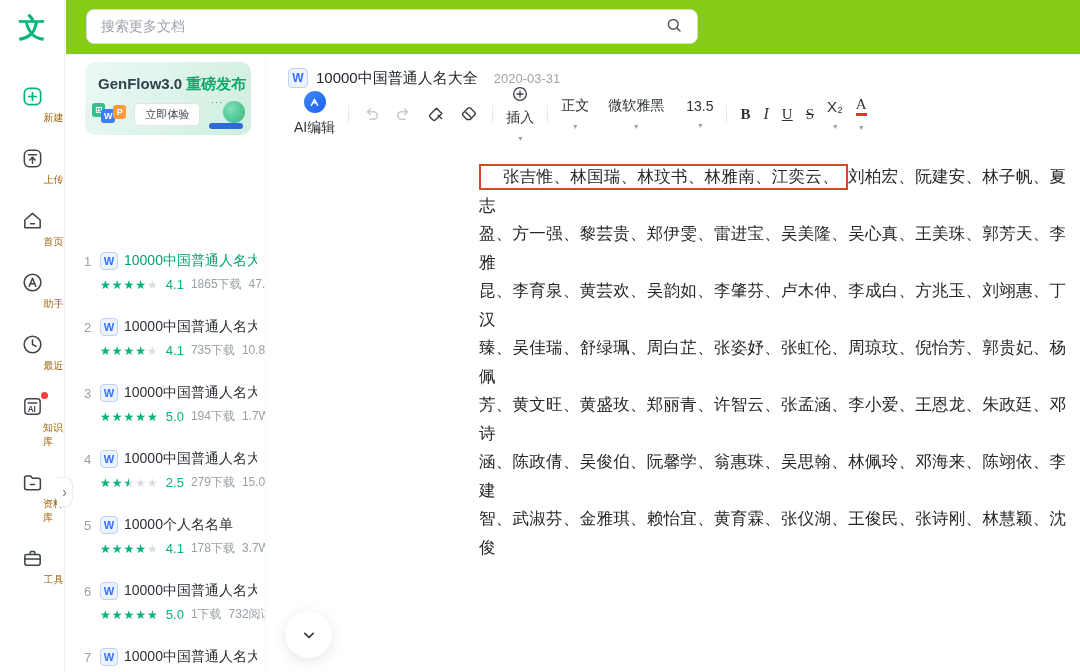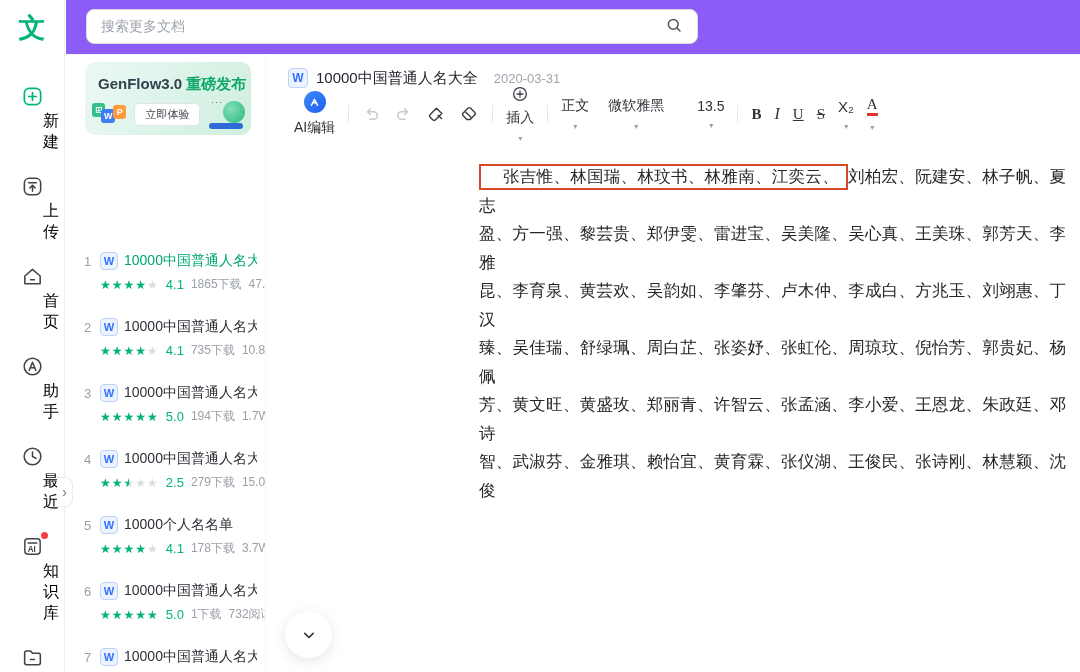--- a/index.html
+++ b/index.html
@@ -8,27 +8,27 @@
     position: relative; overflow: hidden; background:#fff;
     font-family:"Liberation Sans","DejaVu Sans",sans-serif; color:#1f2329;
   }
   
   .rail { position:absolute; left:0; top:0; width:65px; height:672px; background:#fff;
           border-right:1px solid #efefef; display:flex; flex-direction:column; align-items:center; z-index:3;}
   .logo { margin-top:10px; font-size:27px; font-weight:bold; color:#00b578; cursor:pointer;}
   .rail-item { margin-top:21px; display:flex; flex-direction:column; align-items:center; gap:3px; cursor:pointer;}
   .rail-item:first-of-type { margin-top:38px; }
   .rail-icon { position:relative; width:24px; height:24px; display:flex; align-items:center; justify-content:center;}
-  .rail-label { font-size:16px; color:#000000;margin-left:43px; }
+  .rail-label { font-size:10px; color:#a16207;margin-left:43px; }
   .red-dot { position:absolute; top:-2px; right:-4px; width:7px; height:7px; border-radius:50%; background:#f53f3f;}
   .collapse-handle { position:absolute; left:57px; top:477px; width:16px; height:30px; z-index:6;
           display:flex; align-items:center; justify-content:center; color:#6b7077; font-size:14px;
           background:#fff; border:1px solid #ececec; border-left:none; border-radius:0 8px 8px 0; cursor:pointer;}
   
-  .topbar { position:absolute; left:66px; top:0; right:0; height:55px; background:#8b5cf6;
+  .topbar { position:absolute; left:66px; top:0; right:0; height:55px; background:#84cc16;
             border-bottom:1px solid #f2f3f5; z-index:2;text-decoration:underline;}
   .searchbox { position:absolute; left:20px; top:9px; width:612px; height:35px; cursor:text;
             border:1.5px solid #d8dadf; border-radius:8px; display:flex; align-items:center;
             justify-content:space-between; padding:0 14px; background:#fff;}
   .search-ph { color:#9da3ad; font-size:14px; }
   
   .sidepanel { position:absolute; left:66px; top:55px; width:199px; bottom:0; background:#fff; }
   .promo { position:absolute; left:19px; top:7px; width:166px; height:73px; border-radius:10px; cursor:pointer;
            background:linear-gradient(120deg,#ecf9f3 0%,#dbf3e8 55%,#cfefdf 100%); overflow:hidden;}
   .promo-title-row { margin:13px 0 0 13px; font-size:15px; font-weight:bold; white-space:nowrap;}
@@ -354,21 +354,21 @@
     </span>
     <span class="tb-div"></span>
     <span class="tb-btn">
       <span>正文</span>
       <span class="caret gray">▾</span>
     </span>
     <span class="tb-btn" style="margin-left:6px;">
       <span>微软雅黑</span>
       <span class="caret gray">▾</span>
     </span>
-    <span class="tb-btn" style="margin-left:20px;">
+    <span class="tb-btn" style="margin-left:9px;">
       <span>13.5</span>
       <span class="caret gray">▾</span>
     </span>
     <span class="tb-div"></span>
     <span class="fmt">B</span>
     <span class="fmt i">I</span>
     <span class="fmt u">U</span>
     <span class="fmt s">S</span>
     <span class="tb-btn">
       <span class="fmt sub">X₂</span>
@@ -379,20 +379,21 @@
       <span class="caret gray">▾</span>
     </span>
   </div>
 
   <div class="doc-body" id="doc-body">
       <div class="doc-line"><span class="redbox">张吉惟、林国瑞、林玟书、林雅南、江奕云、</span><span>刘柏宏、阮建安、林子帆、夏志</span></div>
       <div class="doc-line">盈、方一强、黎芸贵、郑伊雯、雷进宝、吴美隆、吴心真、王美珠、郭芳天、李雅</div>
       <div class="doc-line">昆、李育泉、黄芸欢、吴韵如、李肇芬、卢木仲、李成白、方兆玉、刘翊惠、丁汉</div>
       <div class="doc-line">臻、吴佳瑞、舒绿珮、周白芷、张姿妤、张虹伦、周琼玟、倪怡芳、郭贵妃、杨佩</div>
       <div class="doc-line">芳、黄文旺、黄盛玫、郑丽青、许智云、张孟涵、李小爱、王恩龙、朱政廷、邓诗</div>
+      <div class="doc-line">涵、陈政倩、吴俊伯、阮馨学、翁惠珠、吴思翰、林佩玲、邓海来、陈翊依、李建</div>
       <div class="doc-line">智、武淑芬、金雅琪、赖怡宜、黄育霖、张仪湖、王俊民、张诗刚、林慧颖、沈俊</div>
     </div>
 
   <div class="float-btn">
     <svg viewBox="0 0 24 24" width="20" height="20" fill="none" stroke="#33363b" stroke-width="2" stroke-linecap="round" stroke-linejoin="round">
         <polyline points="7,10 12,15 17,10"></polyline>
       </svg>
   </div>
 </main>
 

